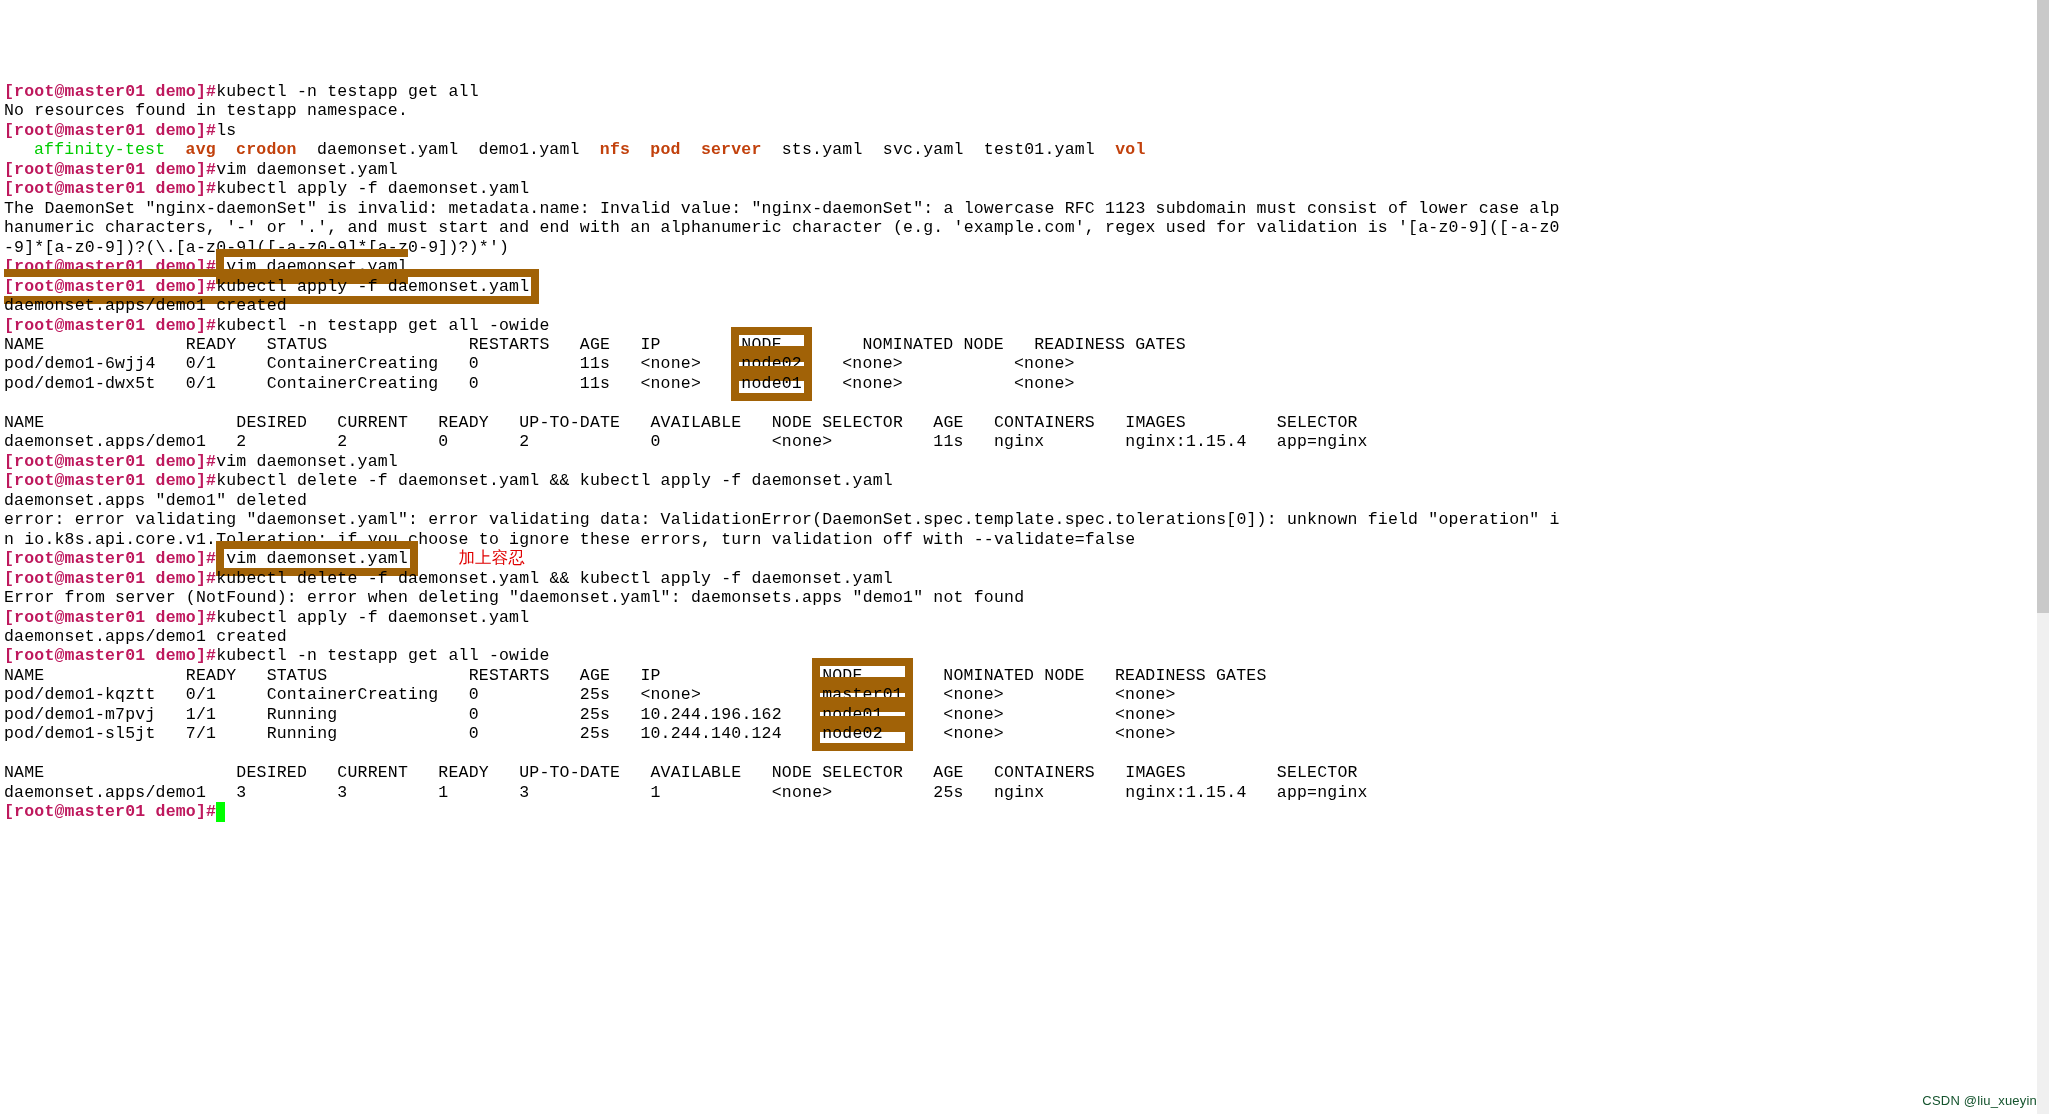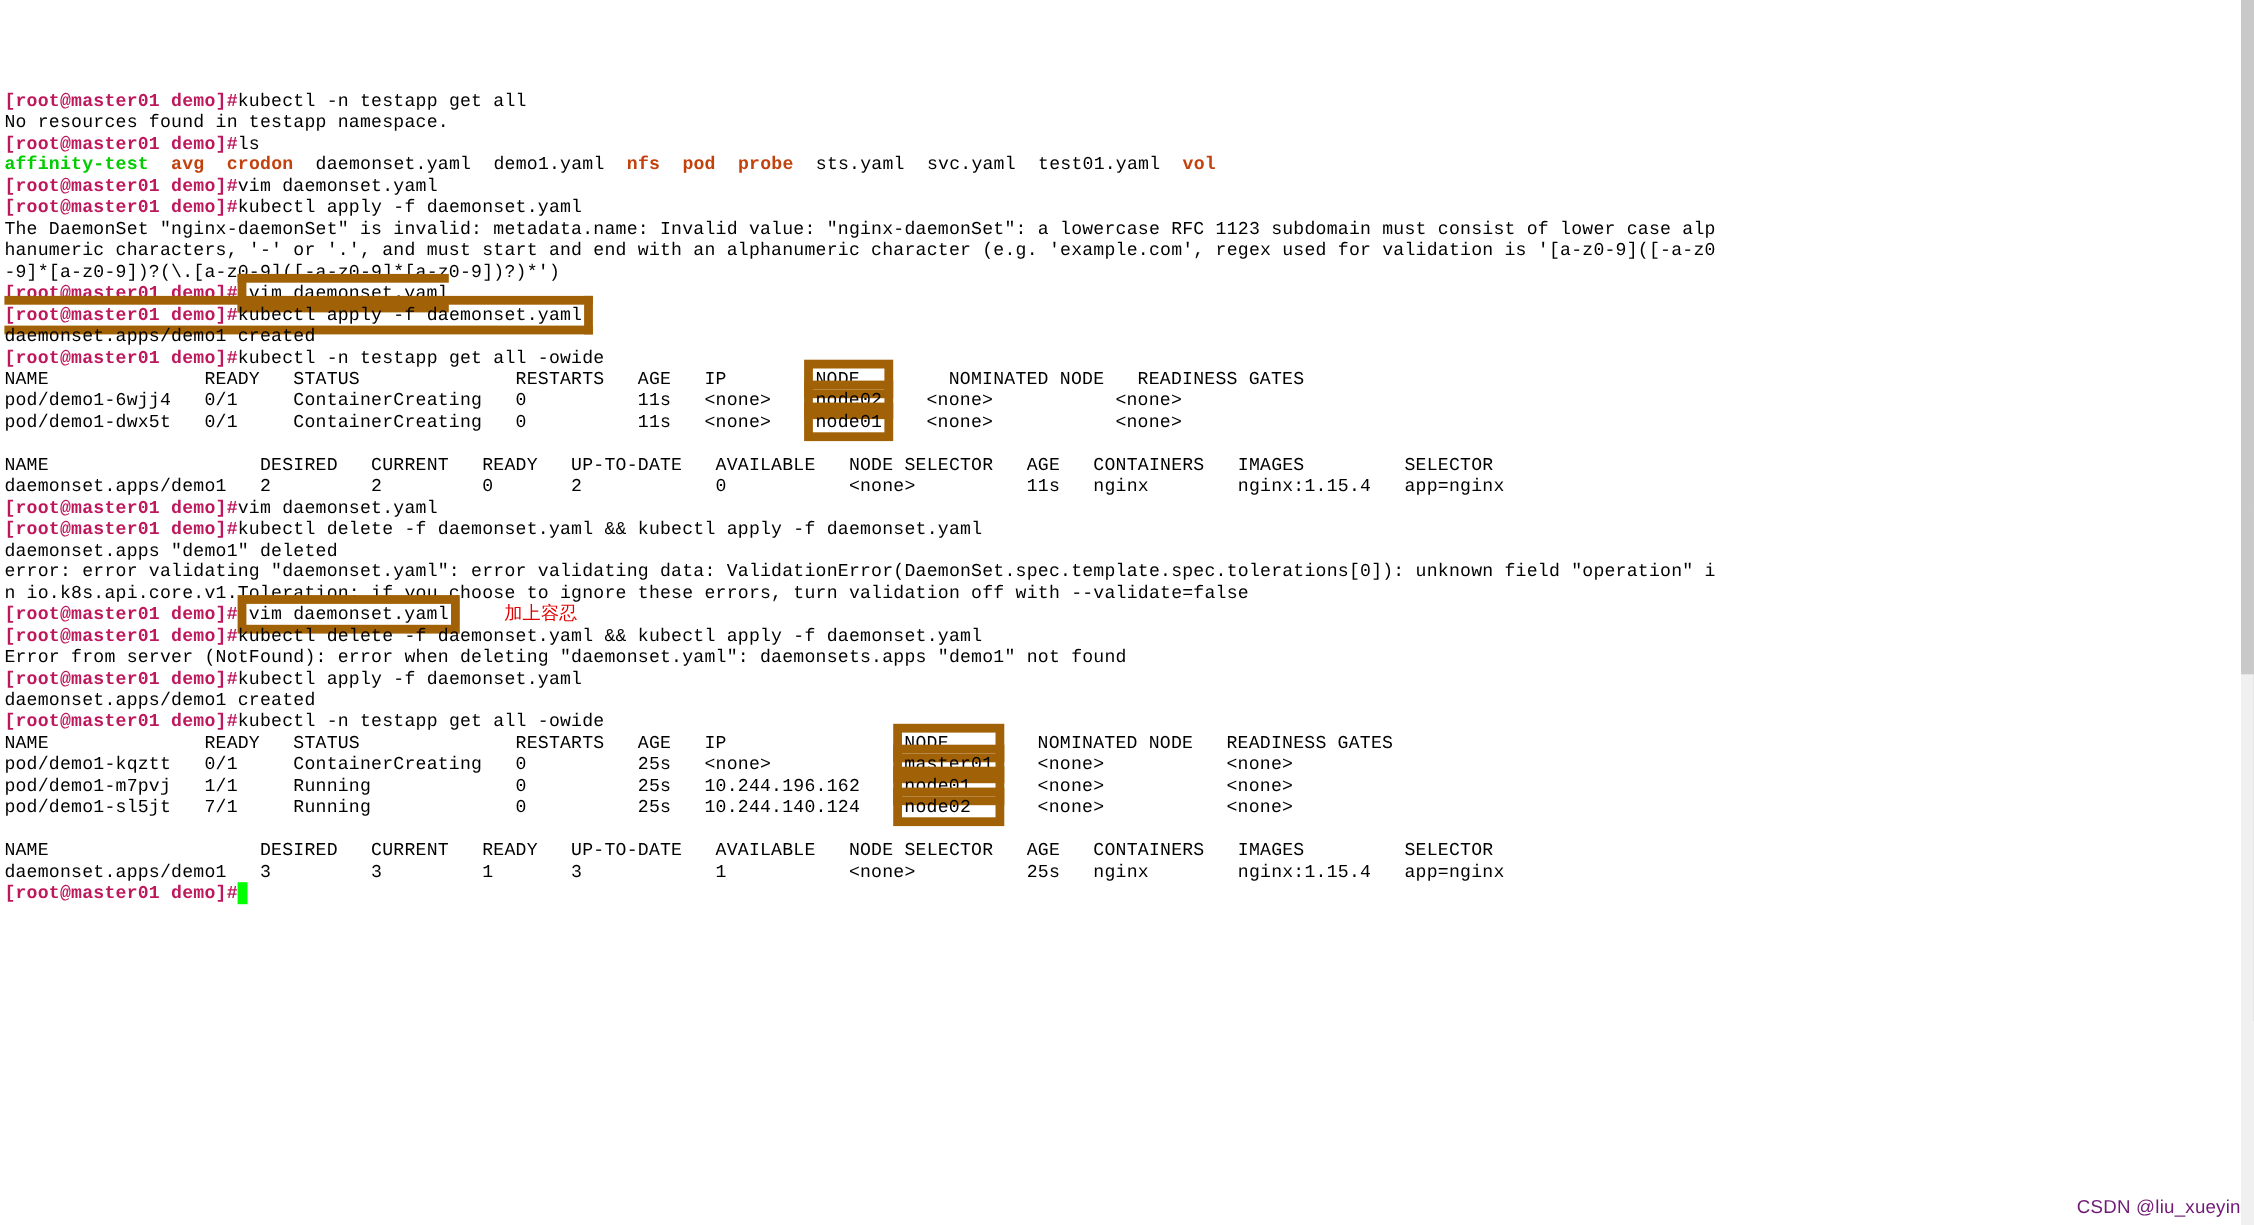--- a/index.html
+++ b/index.html
@@ -8,37 +8,37 @@
     font-family: "Consolas", "Courier New", monospace;
     font-size: 16.5px;
     line-height: 1.18;
     white-space: pre;
     background: #ffffff;
     color: #000000;
     letter-spacing: 0.2px;
   }
   .r  { color: #be185d; font-weight: bold; }   
   .b  { color: #c2410c; font-weight: bold; }   
-  .g  { color: #00cc00; font-weight: bold; }   
+  .g  { color: #00cc00; font-weight: normal; margin-left: 30px; }   
   .box { border: 8px solid #a16207; padding: 0 2px; }
   .ann { color: #e00000; font-weight: normal; }
   .cursor { background: #00ff00; display:inline-block; width:0.55em; }
-  .footer { position: fixed; bottom: 6px; right: 12px; color: #701a75; font-size: 17px; font-family: Arial, sans-serif; }
+  .footer { position: fixed; bottom: 6px; right: 12px; color: #14532d; font-size: 13px; font-family: Arial, sans-serif; }
   .sb { position:fixed; right:0; top:0; bottom:0; width:12px; background:#f0f0f0; }
   .sb-thumb { position:absolute; left:0; right:0; top:0; height:55%; background:#c9c9c9; }
 </style>
 </head>
 <body>
 
 
 
 <div><span class="r">[root@master01 demo]#</span><span>kubectl -n testapp get all</span>
 <span>No resources found in testapp namespace.</span>
 <span class="r">[root@master01 demo]#</span><span>ls</span>
-<span class="g">affinity-test</span>  <span class="b">avg</span>  <span class="b">crodon</span>  <span>daemonset.yaml</span>  <span>demo1.yaml</span>  <span class="b">nfs</span>  <span class="b">pod</span>  <span class="b">probe</span>  <span>sts.yaml</span>  <span>svc.yaml</span>  <span>test01.yaml</span>  <span class="b">vol</span>
+<span class="g">affinity-test</span>  <span class="b">avg</span>  <span class="b">crodon</span>  <span>daemonset.yaml</span>  <span>demo1.yaml</span>  <span class="b">nfs</span>  <span class="b">pod</span>  <span class="b">server</span>  <span>sts.yaml</span>  <span>svc.yaml</span>  <span>test01.yaml</span>  <span class="b">vol</span>
 <span class="r">[root@master01 demo]#</span><span>vim daemonset.yaml</span>
 <span class="r">[root@master01 demo]#</span><span>kubectl apply -f daemonset.yaml</span>
 <span>The DaemonSet "nginx-daemonSet" is invalid: metadata.name: Invalid value: "nginx-daemonSet": a lowercase RFC 1123 subdomain must consist of lower case alp</span>
 <span>hanumeric characters, '-' or '.', and must start and end with an alphanumeric character (e.g. 'example.com', regex used for validation is '[a-z0-9]([-a-z0</span>
 <span>-9]*[a-z0-9])?(\.[a-z0-9]([-a-z0-9]*[a-z0-9])?)*')</span>
 <span class="r">[root@master01 demo]#</span><span class="box"><span>vim daemonset.yaml</span>
 <span class="r">[root@master01 demo]#</span><span>kubectl apply -f daemonset.yaml</span></span>
 <span>daemonset.apps/demo1 created</span>
 <span class="r">[root@master01 demo]#</span><span>kubectl -n testapp get all -owide</span>
 <span>NAME              READY   STATUS              RESTARTS   AGE   IP       </span><span class="box"><span>NODE</span>  </span><span>     NOMINATED NODE   READINESS GATES</span>

